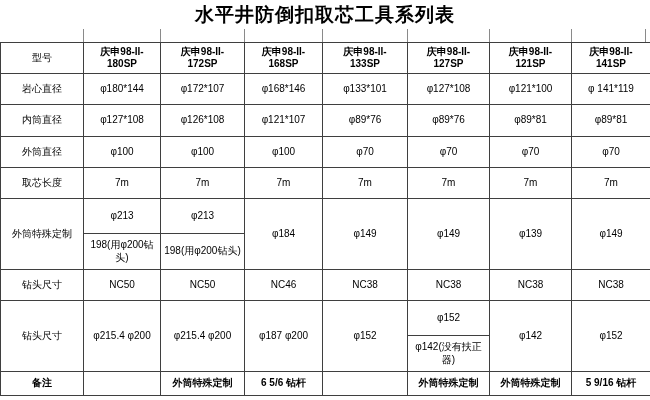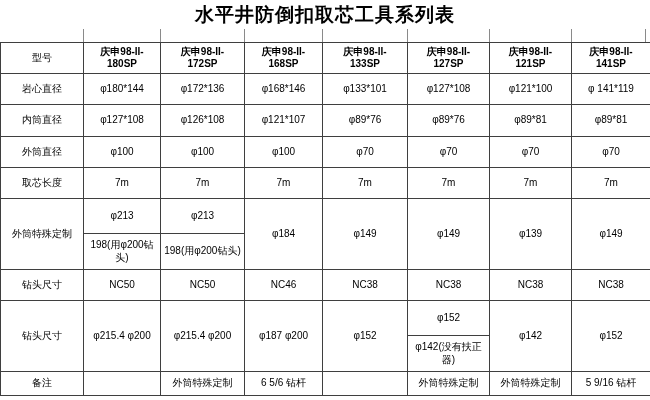--- a/index.html
+++ b/index.html
@@ -43,21 +43,21 @@
     line-height: 1.25;
     background: #ffffff;
   }
   td.model-cell { white-space: pre-line; font-weight: bold; }
   td.row-label { font-size: 10.5px; }
   td.selected { border: 2px solid #000000; }
   tr.h31 { height: 31px; }
   tr.h32 { height: 32px; margin-left: 47px; }
   tr.h35 { height: 35px; }
   tr.h36 { height: 36px; }
-  tr.h24 { height: 24px; }
+  tr.h24 { height: 24px; font-weight: bold; }
 </style>
 </head>
 <body>
 
 <div id="screen">
 
   <div class="title">水平井防倒扣取芯工具系列表</div>
 
   <div class="tick" style="left:83px"></div>
   <div class="tick" style="left:160px"></div>
@@ -95,21 +95,21 @@
 127SP</td>
       <td class="model-cell">庆申98-II-
 121SP</td>
       <td class="model-cell">庆申98-II-
 141SP</td>
     </tr>
 
     <tr class="h31">
       <td class="row-label">岩心直径</td>
       <td>φ180*144</td>
-      <td>φ172*136</td>
+      <td>φ172*107</td>
       <td>φ168*146</td>
       <td>φ133*101</td>
       <td>φ127*108</td>
       <td>φ121*100</td>
       <td>φ 141*119</td>
     </tr>
 
     <tr class="h32">
       <td class="row-label">内筒直径</td>
       <td>φ127*108</td>

